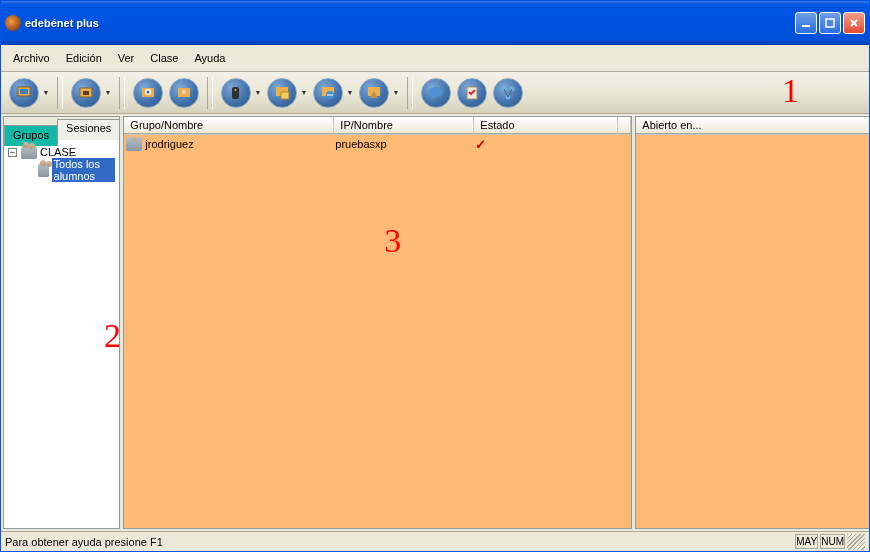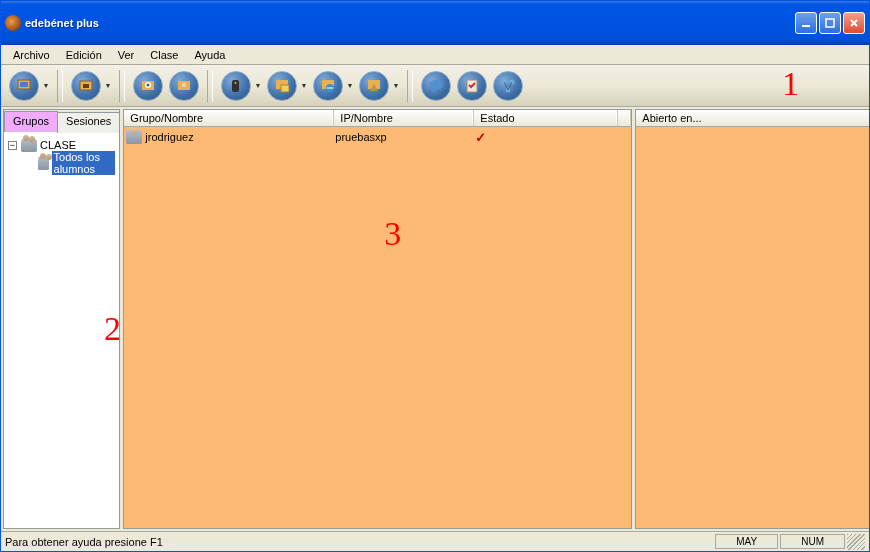--- a/index.html
+++ b/index.html
@@ -4,33 +4,33 @@
 <style>
 * { box-sizing: border-box; margin: 0; padding: 0; font-family: Tahoma, sans-serif; font-size: 11px; }
 body { background: #ece9d8; width: 870px; height: 552px; overflow: hidden; display: flex; flex-direction: column; border: 1px solid #0054e3; }
 .titlebar { height: 44px; background: linear-gradient(to bottom, #3b77e3 0%, #0054e3 8%, #0054e3 40%, #0050d8 88%, #003fad 100%); display: flex; align-items: center; padding: 0 4px; color: #fff; font-size: 13px; font-weight: bold; }
 .titlebar-icon { width: 16px; height: 16px; margin-right: 4px; background: radial-gradient(circle at 40% 40%, #f49b3f, #6b2a0a); border-radius: 50%; }
 .title-text { flex: 1; text-shadow: 1px 1px 1px rgba(0,0,0,0.4); }
 .win-btns { display: flex; gap: 2px; }
 .win-btn { width: 22px; height: 22px; border-radius: 3px; border: 1px solid #fff; display: flex; align-items: center; justify-content: center; color: #fff; font-weight: bold; font-size: 12px; }
 .win-min, .win-max { background: linear-gradient(to bottom, #6f9fe8, #2c6fe0); }
 .win-close { background: linear-gradient(to bottom, #f5a08d, #e04b30); }
-.menubar { height: 20px; background: #ece9d8; display: flex; align-items: center; padding: 0 4px; border-bottom: 1px solid #aca899; }
+.menubar { height: 27px; background: #ece9d8; display: flex; align-items: center; padding: 0 4px; border-bottom: 1px solid #aca899; }
 .menuitem { padding: 2px 8px; cursor: default; }
 .toolbar { height: 42px; background: linear-gradient(to bottom, #f2f0e6 0%, #ebe8d7 50%, #d6d2bc 100%); border-bottom: 1px solid #aca899; display: flex; align-items: center; padding: 0 6px; gap: 2px; position: relative; }
 .tool-btn { width: 34px; height: 34px; border-radius: 50%; display: flex; align-items: center; justify-content: center; position: relative; cursor: pointer; }
 .tool-circle { width: 30px; height: 30px; border-radius: 50%; background: radial-gradient(circle at 35% 30%, #7fa8d8, #3f6fa8 60%, #2c577f); border: 1px solid #8ca8c8; display: flex; align-items: center; justify-content: center; }
 .tool-dd { position: relative; display: flex; align-items: center; }
 .dd-arrow { width: 10px; display: flex; align-items: center; justify-content: center; font-size: 7px; color: #333; }
 .tool-sep { width: 6px; height: 32px; border-left: 1px solid #aca899; border-right: 1px solid #fff; margin: 0 4px; }
 .big-num { position: absolute; color: #ff0000; font-size: 34px; font-family: 'Times New Roman', serif; font-weight: normal; pointer-events: none; }
 .main-area { flex: 1; display: flex; padding: 2px; gap: 3px; min-height: 0; }
 .left-panel { width: 256px; display: flex; flex-direction: column; border: 1px solid #919b9c; background: #fcfcfe; position: relative; }
 .tabs-row { height: 22px; display: flex; background: #ece9d8; border-bottom: 1px solid #919b9c; }
-.tab { padding: 3px 8px 2px 8px; border: 1px solid #919b9c; border-bottom: none; background: #f0abfc; margin-right: -1px; position: relative; top: 1px; cursor: default; }
+.tab { padding: 3px 8px 2px 8px; border: 1px solid #919b9c; border-bottom: none; background: #14b8a6; margin-right: -1px; position: relative; top: 8px; cursor: default; }
 .tab.inactive { background: #f0f0ea; top: 2px; padding-top: 2px; }
 .tree { flex: 1; background: #fff; padding: 4px; overflow: auto; }
 .tree-row { display: flex; align-items: center; height: 18px; cursor: default; }
 .exp-box { width: 9px; height: 9px; border: 1px solid #808080; background: #fff; display: flex; align-items: center; justify-content: center; font-size: 9px; line-height: 7px; margin-right: 4px; }
 .tree-icon { width: 16px; height: 14px; margin-right: 3px; }
 .people-icon { background: linear-gradient(#b8c0c8,#8a96a0); border-radius: 30% 30% 10% 10%; position: relative; }
 .people-icon::before { content:''; position:absolute; top:-3px; left:2px; width:6px; height:6px; background:linear-gradient(#d4bba0,#b89878); border-radius:50%; }
 .people-icon::after { content:''; position:absolute; top:-2px; left:8px; width:6px; height:6px; background:linear-gradient(#d4bba0,#b89878); border-radius:50%; }
 .tree-label.selected { background: #316ac5; color: #fff; padding: 0 2px; }
 .right-panel { flex: 1; display: flex; flex-direction: row; gap: 3px; min-height: 0; }
@@ -40,21 +40,21 @@
 .lv-header { height: 18px; display: flex; background: #ece9d8; border-bottom: 1px solid #cac6b8; }
 .lv-col { border-right: 1px solid #cac6b8; border-bottom: 1px solid #aca899; padding: 2px 6px; background: linear-gradient(#fefefe,#ece9d8); cursor: default; position: relative; }
 .lv-col::after { content:''; position:absolute; right:0; top:2px; bottom:2px; width:1px; background:#fff; }
 .lv-body { flex: 1; background: #fdba74; overflow: auto; }
 .lv-row { display: flex; align-items: center; height: 18px; padding-left: 2px; }
 .row-icon { width: 16px; height: 14px; margin-right: 3px; background: linear-gradient(#b8c0c8,#8a96a0); border-radius: 10%; position: relative; }
 .row-icon::before { content:''; position:absolute; top:-2px; left:5px; width:6px; height:6px; background:linear-gradient(#e0c8a8,#c0a080); border-radius:50%; }
 .check-icon { color: #cc0000; font-weight: bold; font-size: 13px; }
 .statusbar { height: 20px; background: #ece9d8; border-top: 1px solid #aca899; display: flex; align-items: center; padding: 0 4px; }
 .status-text { flex: 1; }
-.status-cell { border: 1px solid #aca899; padding: 1px 20px; margin-left: 2px; font-size: 10px; background: #ece9d8; }
+.status-cell { border: 1px solid #aca899; padding: 1px 0; margin-left: 2px; font-size: 10px; background: #ece9d8; }
 .status-grip { width: 18px; height: 16px; margin-left: 2px; background: repeating-linear-gradient(135deg, #aca899, #aca899 1px, transparent 1px, transparent 3px); }
 svg { display: block; }
 </style>
 </head>
 <body>
 
 <div class="titlebar">
   <div class="titlebar-icon"></div>
   <div class="title-text">edebénet plus</div>
   <div class="win-btns">

